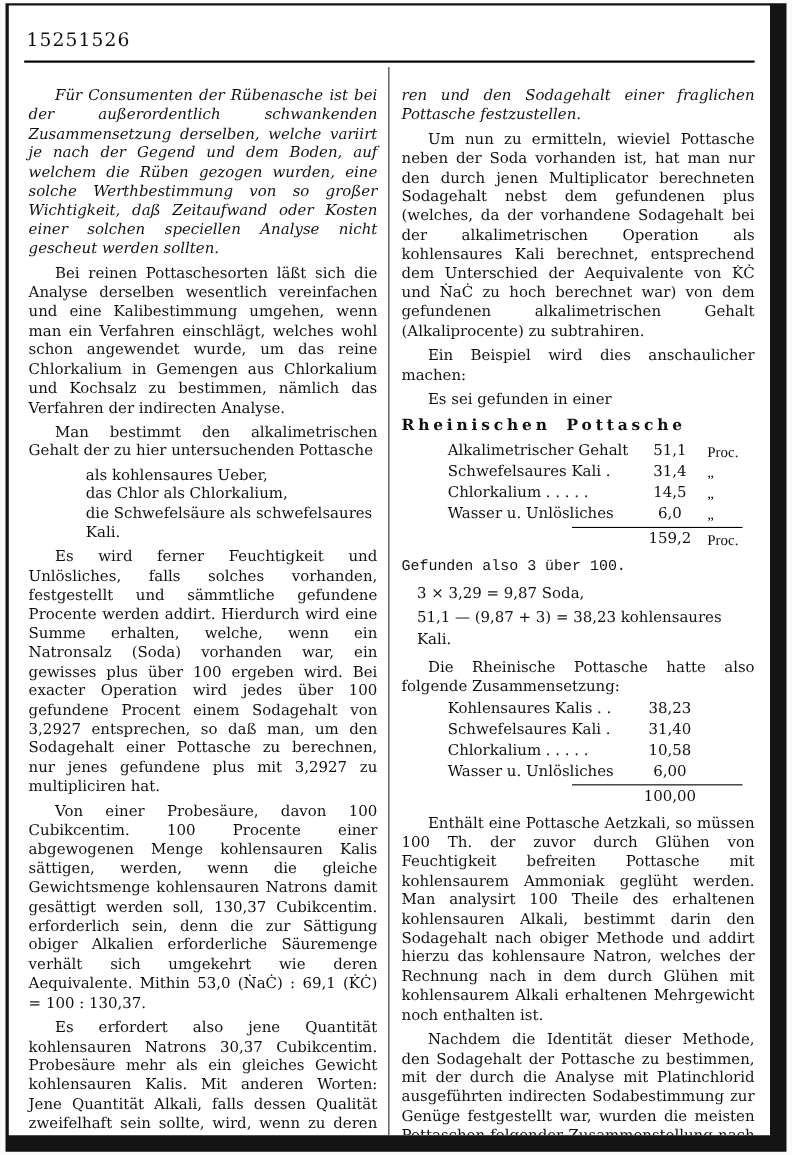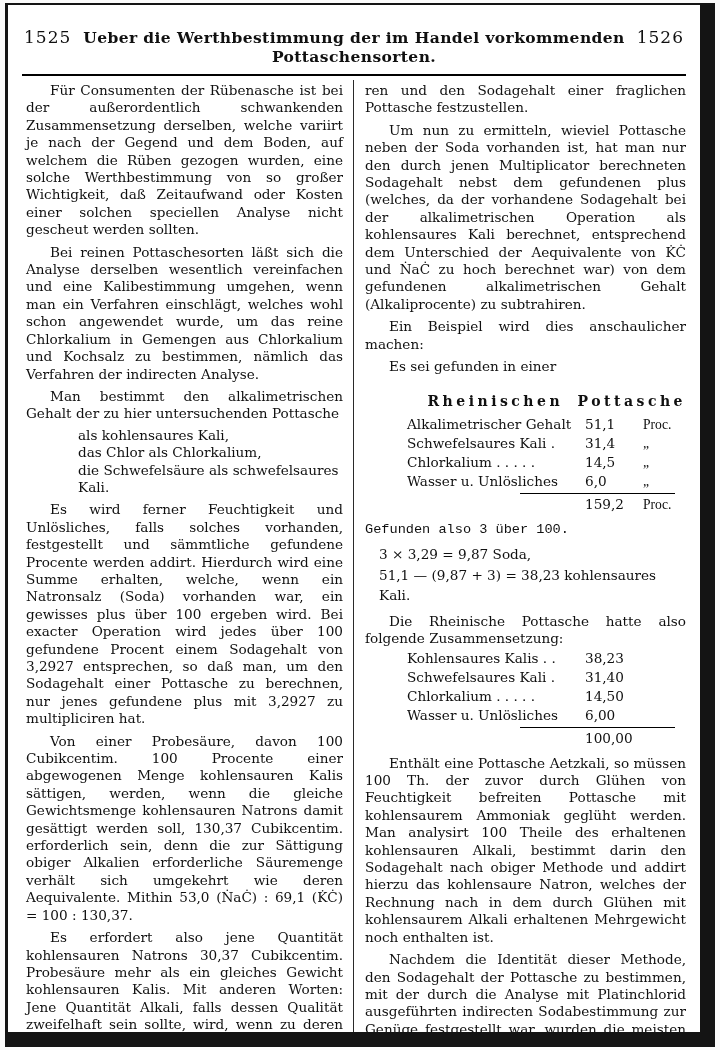--- a/index.html
+++ b/index.html
@@ -20,52 +20,51 @@
   .page{height:100%;box-sizing:border-box;display:flex;flex-direction:column;padding:6px 12px 0 12px;}
   .header{display:flex;align-items:baseline;padding:16px 4px 8px 4px;}
   .pagenum{font-size:17px;letter-spacing:1px;text-align:center;}
   .running-title{flex:1;text-align:center;font-size:15.5px;font-weight:bold;letter-spacing:.4px;}
   .header-rule{border-bottom:2.5px solid #000;height:0;margin:0 2px;}
   .cols{flex:1;display:flex;overflow:hidden;padding-top:4px;}
   .col{box-sizing:border-box;overflow:hidden;font-size:13.6px;line-height:17.4px;}
   .col-left{width:50%;padding:2px 10px 4px 6px;border-right:1.5px solid #2a2a2a;}
   .col-right{width:50%;padding:2px 2px 4px 11px;display:flex;flex-direction:column;}
   .para{margin:5px 0 0 0;text-indent:24px;text-align:justify;}
-  .para.first{margin-top:0;}
+  .para.first{margin-top:16px;font-style:italic;}
   .chem-list{margin:4px 0 4px 52px;}
   .eqs{margin:6px 0 2px 14px;line-height:20.5px;}
-  .center-head{text-align:right;font-weight:bold;letter-spacing:3.5px;word-spacing:6px;margin:17px 0 4px 0;font-size:14px;}
+  .center-head{text-align:left;font-weight:bold;letter-spacing:3.5px;word-spacing:6px;margin:6px 0 4px 0;font-size:14px;}
   .tbl{margin:1px 0 2px 42px;width:268px;line-height:19px;}
   .trow{display:flex;}
   .tlbl{flex:1;white-space:nowrap;}
-  .tval{width:48px;text-align:left;}
+  .tval{width:48px;text-align:center;}
   .tunit{width:42px;padding-left:10px;box-sizing:border-box;font-family:Liberation Serif, serif;}
   .total-rule{border-top:1.5px solid #000;width:155px;margin:2px 0 1px 113px;}
 </style>
 </head>
 <body>
 
 <div class="scan">
   <div class="page">
 
     <div class="header">
       <span class="pagenum">1525</span>
-      <span class="running-title">Ueber die Werthbestimmung der im Handel vorkommenden Pottaschensorten.</span>
       <span class="pagenum">1526</span>
     </div>
     <div class="header-rule"></div>
 
     <div class="cols">
 
       <div class="col col-left">
         <p class="para first">Für Consumenten der Rübenasche ist bei der außerordentlich schwankenden Zusammensetzung derselben, welche variirt je nach der Gegend und dem Boden, auf welchem die Rüben gezogen wurden, eine solche Werthbestimmung von so großer Wichtigkeit, daß Zeitaufwand oder Kosten einer solchen speciellen Analyse nicht gescheut werden sollten.</p>
         <p class="para">Bei reinen Pottaschesorten läßt sich die Analyse derselben wesentlich vereinfachen und eine Kalibestimmung umgehen, wenn man ein Verfahren einschlägt, welches wohl schon angewendet wurde, um das reine Chlorkalium in Gemengen aus Chlorkalium und Kochsalz zu bestimmen, nämlich das Verfahren der indirecten Analyse.</p>
         <p class="para">Man bestimmt den alkalimetrischen Gehalt der zu hier untersuchenden Pottasche</p>
         <div class="chem-list">
-          <div>als kohlensaures Kali,</div>
+          <div>als kohlensaures Ueber,</div>
           <div>das Chlor als Chlorkalium,</div>
           <div>die Schwefelsäure als schwefelsaures Kali.</div>
         </div>
         <p class="para">Es wird ferner Feuchtigkeit und Unlösliches, falls solches vorhanden, festgestellt und sämmtliche gefundene Procente werden addirt.  Hierdurch wird eine Summe erhalten, welche, wenn ein Natronsalz (Soda) vorhanden war, ein gewisses plus über 100 ergeben wird. Bei exacter Operation wird jedes über 100 gefundene Procent einem Sodagehalt von 3,2927 entsprechen, so daß man, um den Sodagehalt einer Pottasche zu berechnen, nur jenes gefundene plus mit 3,2927 zu multipliciren hat.</p>
         <p class="para">Von einer Probesäure, davon 100 Cubikcentim. 100 Procente einer abgewogenen Menge kohlensauren Kalis sättigen, werden, wenn die gleiche Gewichtsmenge kohlensauren Natrons damit gesättigt werden soll, 130,37 Cubikcentim. erforderlich sein, denn die zur Sättigung obiger Alkalien erforderliche Säuremenge verhält sich umgekehrt wie deren Aequivalente. Mithin 53,0 (ṄaĊ) : 69,1 (K̇Ċ) = 100 : 130,37.</p>
         <p class="para">
           <span>Es erfordert also jene Quantität kohlensauren Natrons 30,37 Cubikcentim. Probesäure mehr als ein gleiches Gewicht kohlensauren Kalis.  Mit anderen Worten: Jene Quantität Alkali, falls dessen Qualität zweifelhaft sein sollte, wird, wenn zu deren Sättigung 30,37 Cubikcentim. Probesäure mehr als 100 verbraucht werden, 100 Procente kohlensauren Natrons enthalten, reines kohlensaures Natron sein.  Da nun 30,37 Mehrbefund = 100 Proc. kohlensaures Natron sind, so wird 1 Procent Mehrbefund =</span>
           
           
         </p>
@@ -121,21 +120,21 @@
             <span class="tval">38,23</span>
             <span class="tunit"></span>
           </div>
           <div class="trow">
             <span class="tlbl">Schwefelsaures Kali .</span>
             <span class="tval">31,40</span>
             <span class="tunit"></span>
           </div>
           <div class="trow">
             <span class="tlbl">Chlorkalium . . . . .</span>
-            <span class="tval">14,50</span>
+            <span class="tval">10,58</span>
             <span class="tunit"></span>
           </div>
           <div class="trow">
             <span class="tlbl">Wasser u. Unlösliches</span>
             <span class="tval">6,00</span>
             <span class="tunit"></span>
           </div>
           <div class="total-rule"></div>
           <div class="trow">
             <span class="tlbl"></span>

